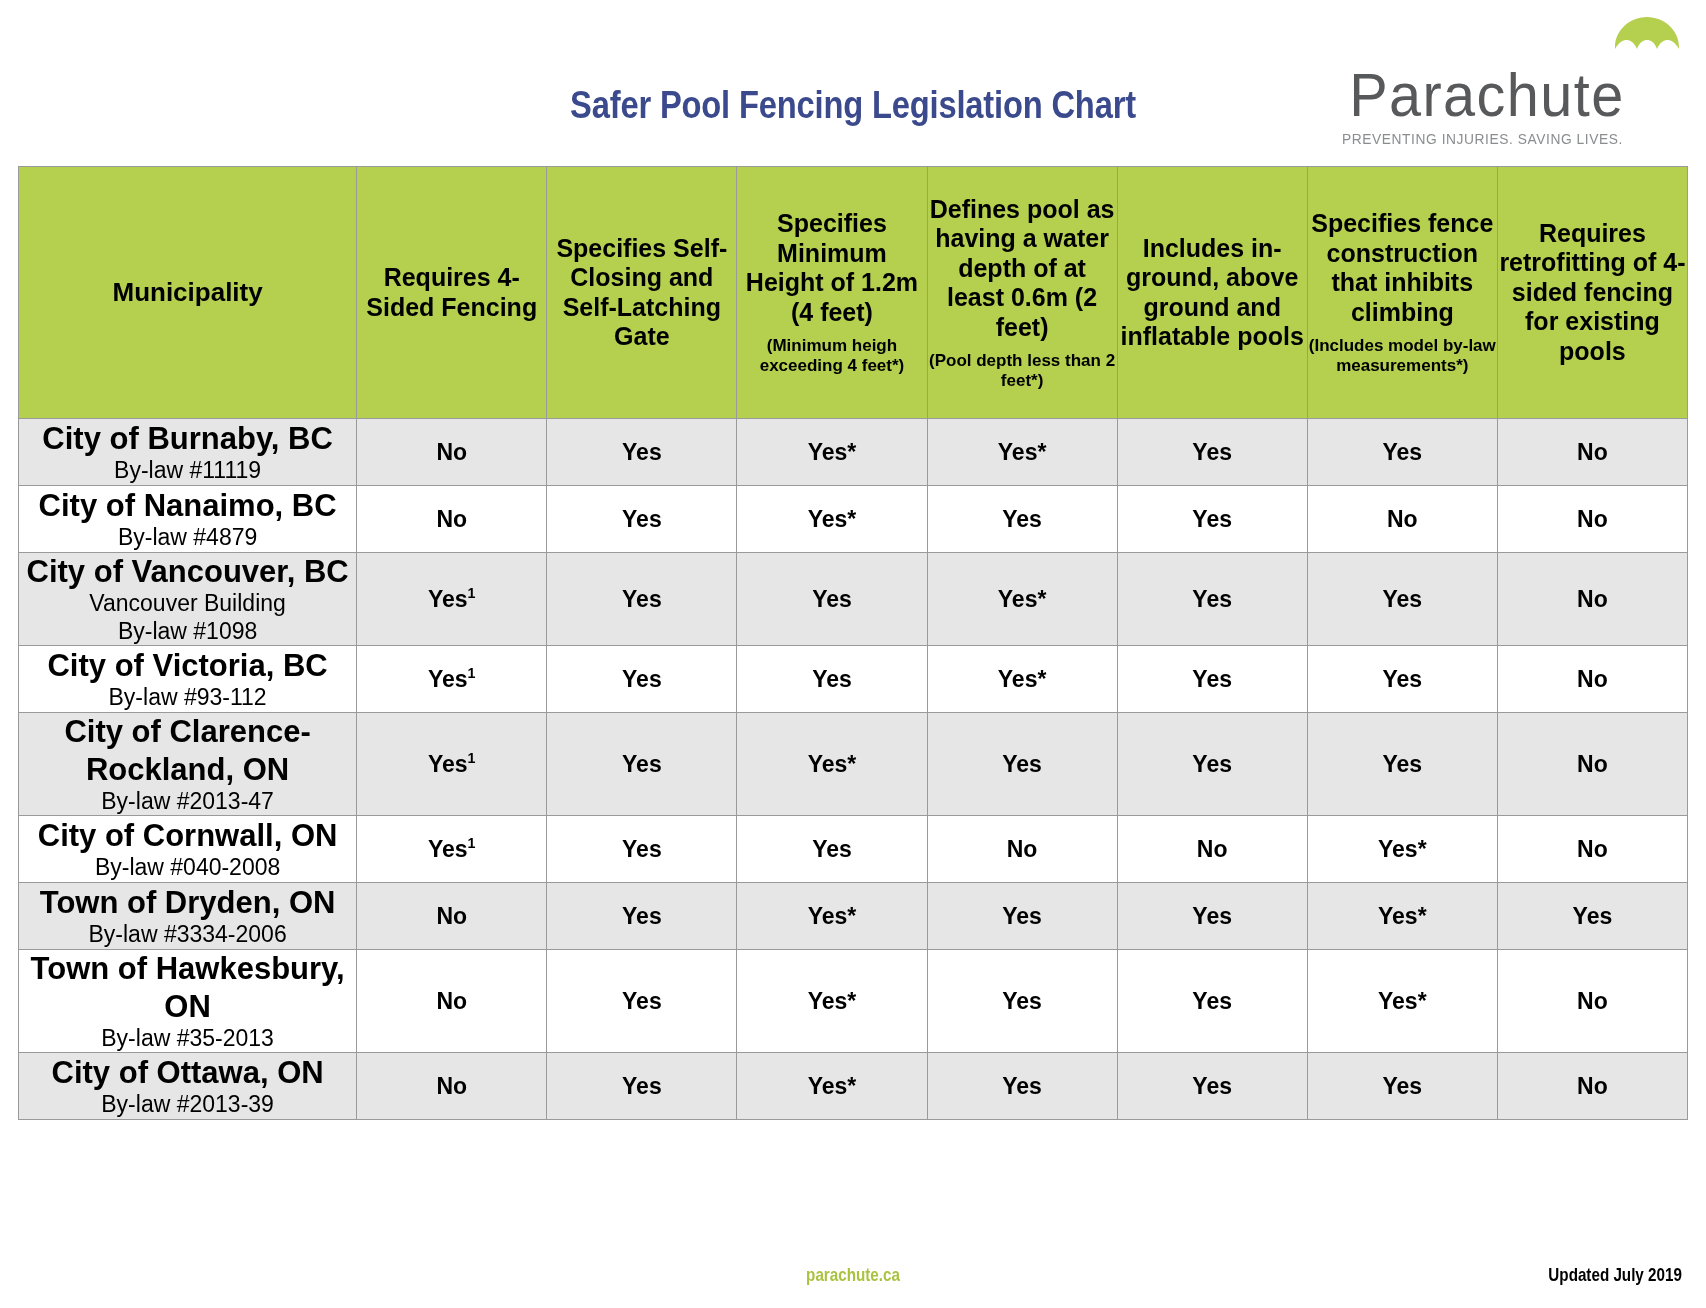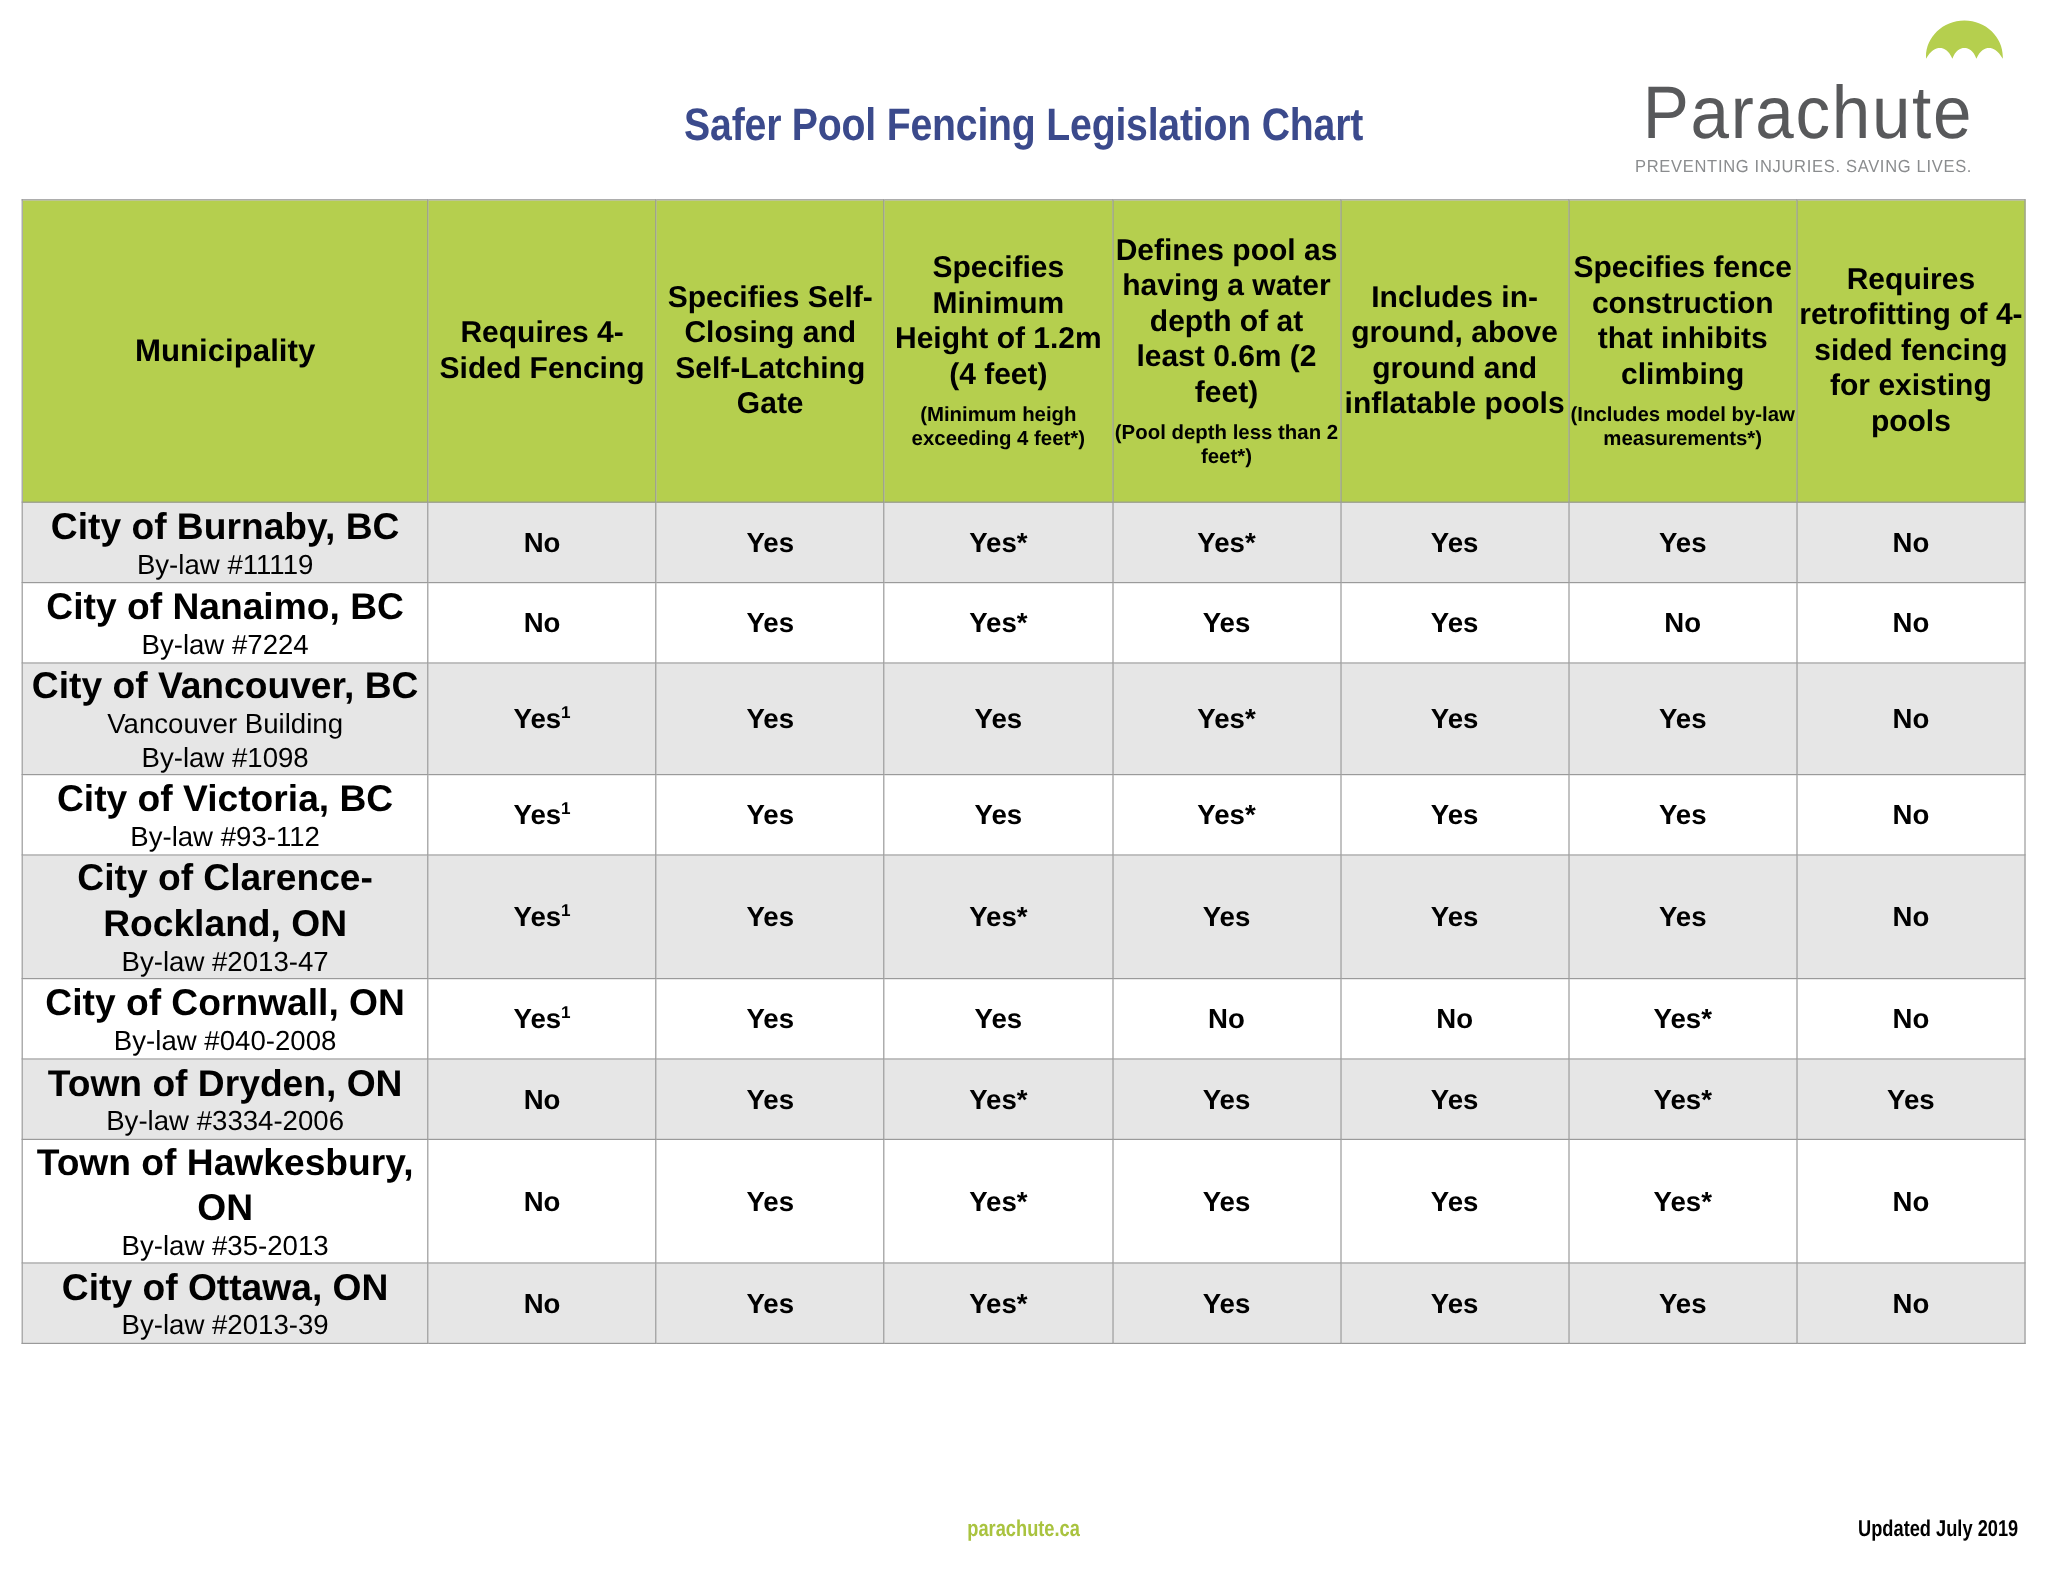--- a/index.html
+++ b/index.html
@@ -34,24 +34,24 @@
     letter-spacing: -0.2px;
     color: #3b4a8c;
     transform: scaleX(0.86);
     transform-origin: center top;
     line-height: 1;
   }
 
   
   .logo-block {
     position: absolute;
-    right: 32px;
+    right: 22px;
     top: 16px;
     width: 360px;
-    text-align: center;
+    text-align: left;
   }
   .umbrella {
     position: absolute;
     right: 4px;
     top: 0px;
     width: 66px;
     height: 42px;
   }
   .logo-word {
     position: relative;
@@ -272,21 +272,21 @@
           <td>Yes</td>
           <td>Yes*</td>
           <td>Yes*</td>
           <td>Yes</td>
           <td>Yes</td>
           <td>No</td>
         </tr>
         <tr class="data-row plain">
           <td class="muni-cell">
             <span class="muni-name">City of Nanaimo, BC</span>
-            <span class="muni-bylaw">By-law #7224</span>
+            <span class="muni-bylaw">By-law #4879</span>
           </td>
           <td>No</td>
           <td>Yes</td>
           <td>Yes*</td>
           <td>Yes</td>
           <td>Yes</td>
           <td>No</td>
           <td>No</td>
         </tr>
         <tr class="data-row shaded">

